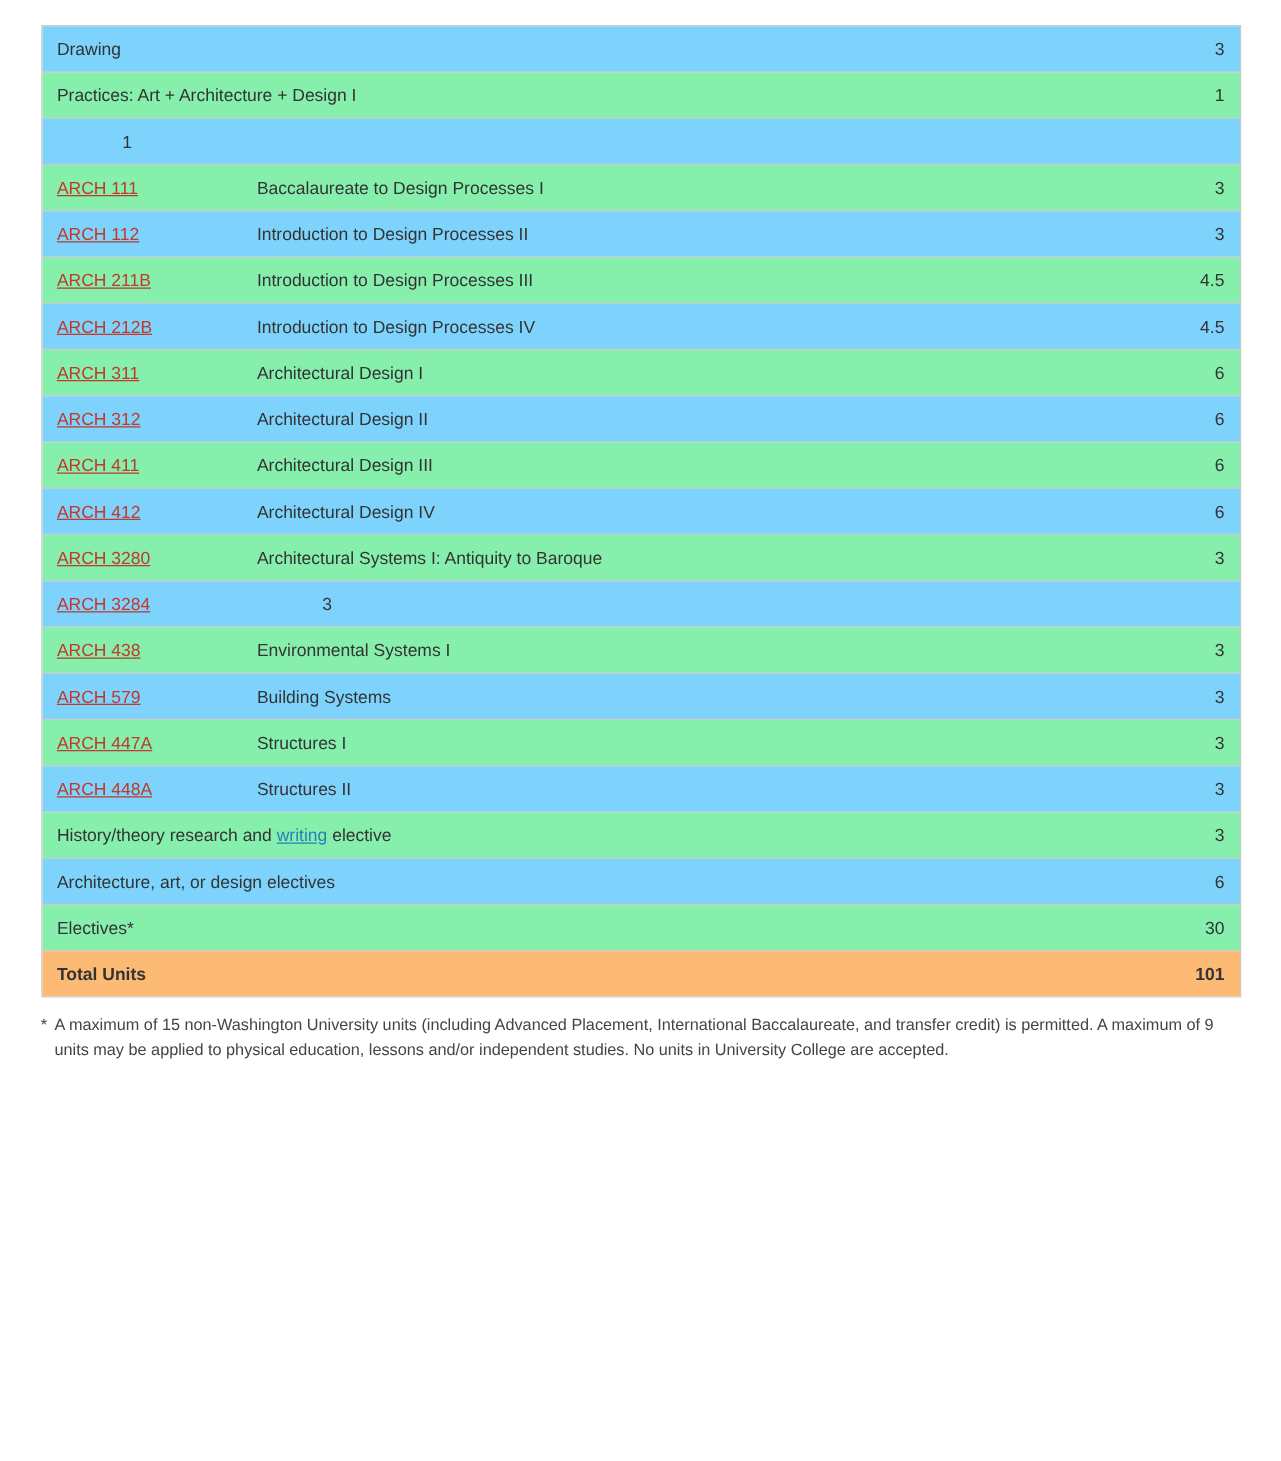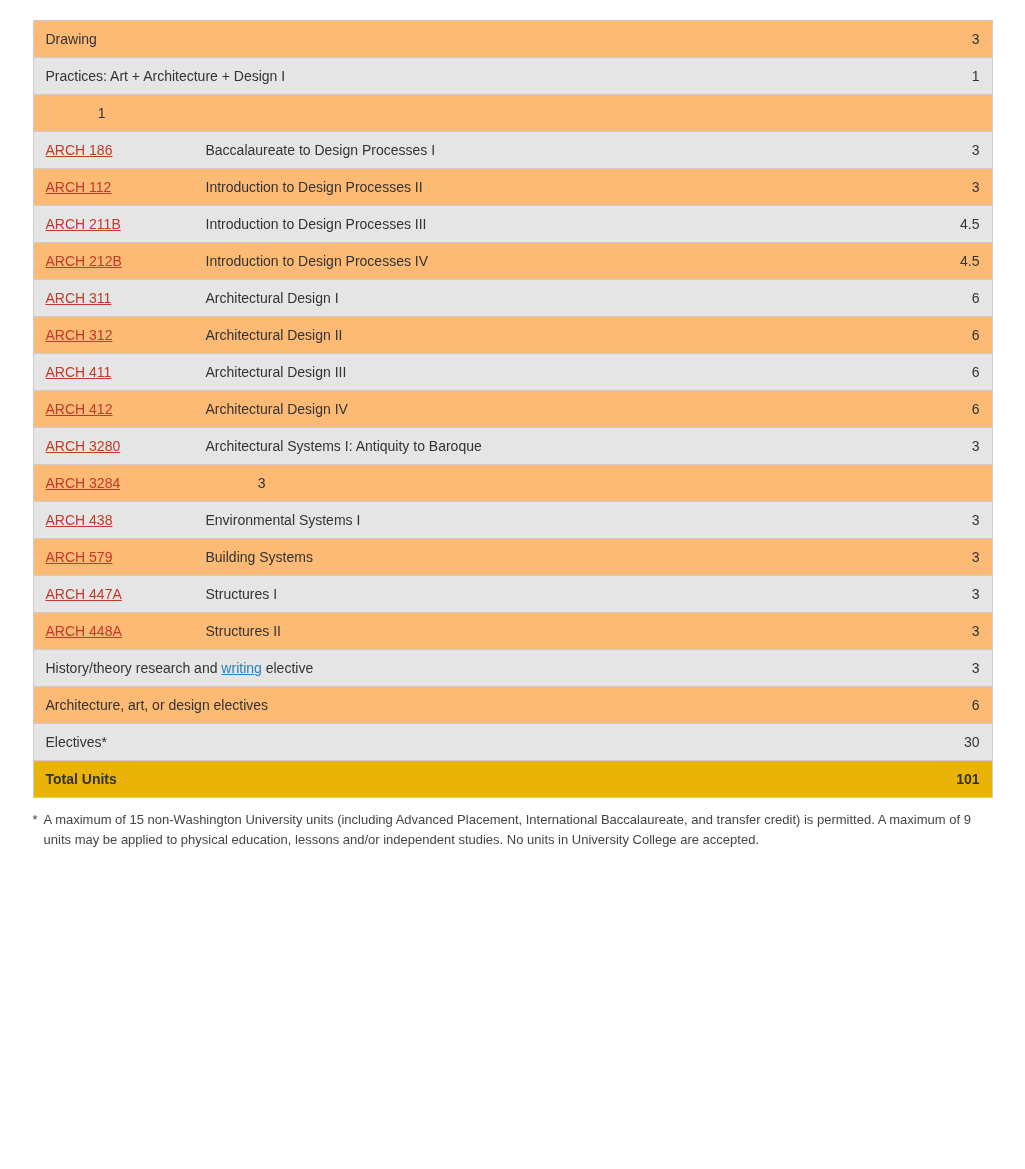--- a/index.html
+++ b/index.html
@@ -23,27 +23,27 @@
     .table-row {
       display: flex;
       align-items: center;
       border-bottom: 1px solid #ccc;
       padding: 10px 12px;
     }
     .table-row:last-child {
       border-bottom: none;
     }
     .table-row.light {
-      background-color: #fdba74;
+      background-color: #7dd3fc;
     }
     .table-row.white {
-      background-color: #e5e5e5;
+      background-color: #86efac;
     }
     .table-row.bold-row {
-      background-color: #eab308;
+      background-color: #fdba74;
       font-weight: bold;
     }
     .col-code {
       width: 160px;
       flex-shrink: 0;
     }
     .col-name {
       flex: 1;
     }
     .col-units {
@@ -81,21 +81,21 @@
       <div class="col-units">3</div>
     </div>
     <div class="table-row white">
       <div class="col-name">Practices: Art + Architecture + Design I</div>
       <div class="col-units">1</div>
     </div>
     <div class="table-row light">
       <div class="col-units">1</div>
     </div>
     <div class="table-row white">
-      <div class="col-code"><a href="#" class="link">ARCH 186</a></div>
+      <div class="col-code"><a href="#" class="link">ARCH 111</a></div>
       <div class="col-name">Baccalaureate to Design Processes I</div>
       <div class="col-units">3</div>
     </div>
     <div class="table-row light">
       <div class="col-code"><a href="#" class="link">ARCH 112</a></div>
       <div class="col-name">Introduction to Design Processes II</div>
       <div class="col-units">3</div>
     </div>
     <div class="table-row white">
       <div class="col-code"><a href="#" class="link">ARCH 211B</a></div>

